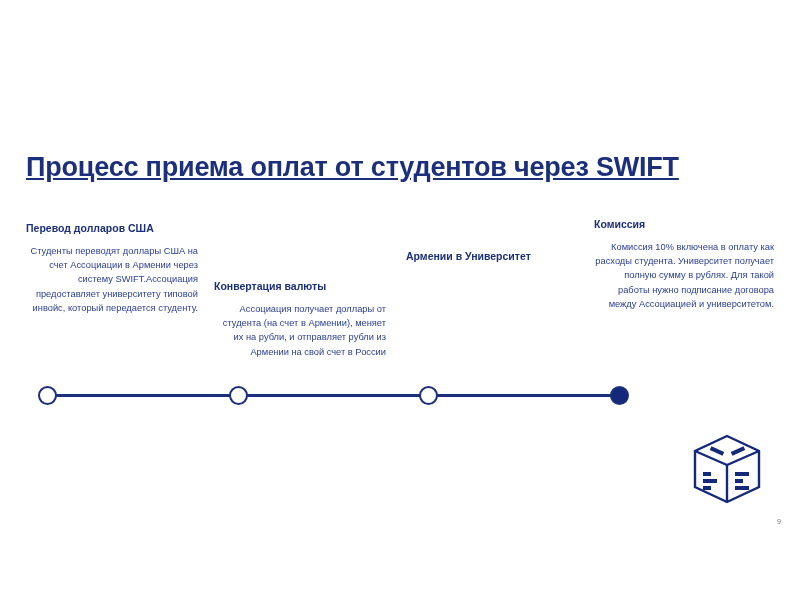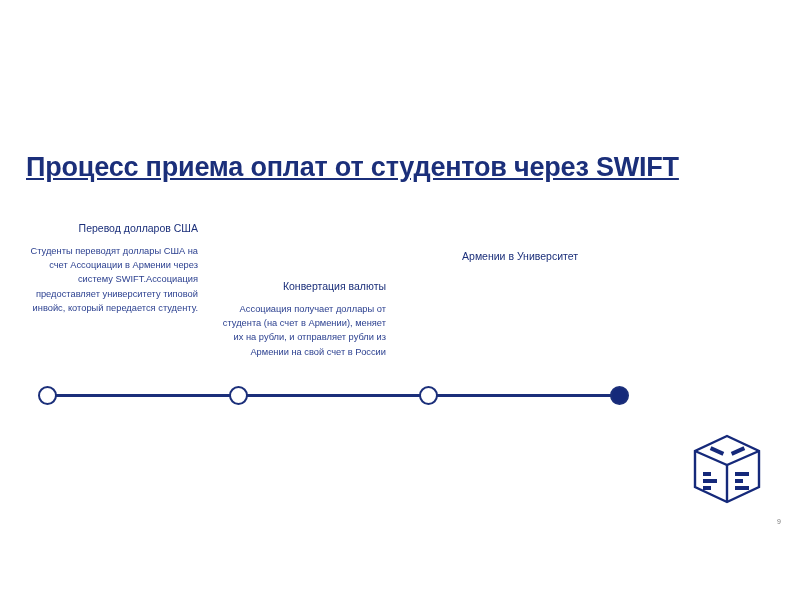--- a/index.html
+++ b/index.html
@@ -38,25 +38,24 @@
     top: 222px;
     width: 800px;
     height: 130px;
   }
   .step {
     position: absolute;
     top: 0;
   }
   .step-head {
     font-size: 10.5px;
-    font-weight: normal;
+    font-weight: bold;
     color: #1b2f7a;
     margin-bottom: 9px;
     line-height: 13px;
-    text-align: right;
   }
   .step-body {
     font-size: 9.3px;
     color: #2a3f8f;
     line-height: 14.2px;
     text-align: right;
   }
   .step-0 { left: 26px;  width: 172px; }
   .step-1 { left: 214px; width: 172px; top: 14px; margin-top: 44px; }
   .step-2 { left: 406px; width: 172px; top: 28px; }
@@ -126,20 +125,24 @@
 
     <div class="step step-1">
       <div class="step-head">Конвертация валюты</div>
       <div class="step-body">Ассоциация получает доллары от студента (на счет в Армении), меняет их на рубли, и отправляет рубли из Армении на свой счет в России</div>
     </div>
 
     <div class="step step-2">
       <div class="step-head">Армении в Университет</div>
     </div>
 
+    <div class="step step-3">
+      <div class="step-head">Комиссия</div>
+      <div class="step-body">Комиссия 10% включена в оплату как расходы студента. Университет получает полную сумму в рублях. Для такой работы нужно подписание договора между Ассоциацией и университетом.</div>
+    </div>
 
   </div>
 
   <div class="timeline">
     <div class="track"></div>
     <div class="node node-0"></div>
     <div class="node node-1"></div>
     <div class="node node-2"></div>
     <div class="node node-3 filled"></div>
   </div>

